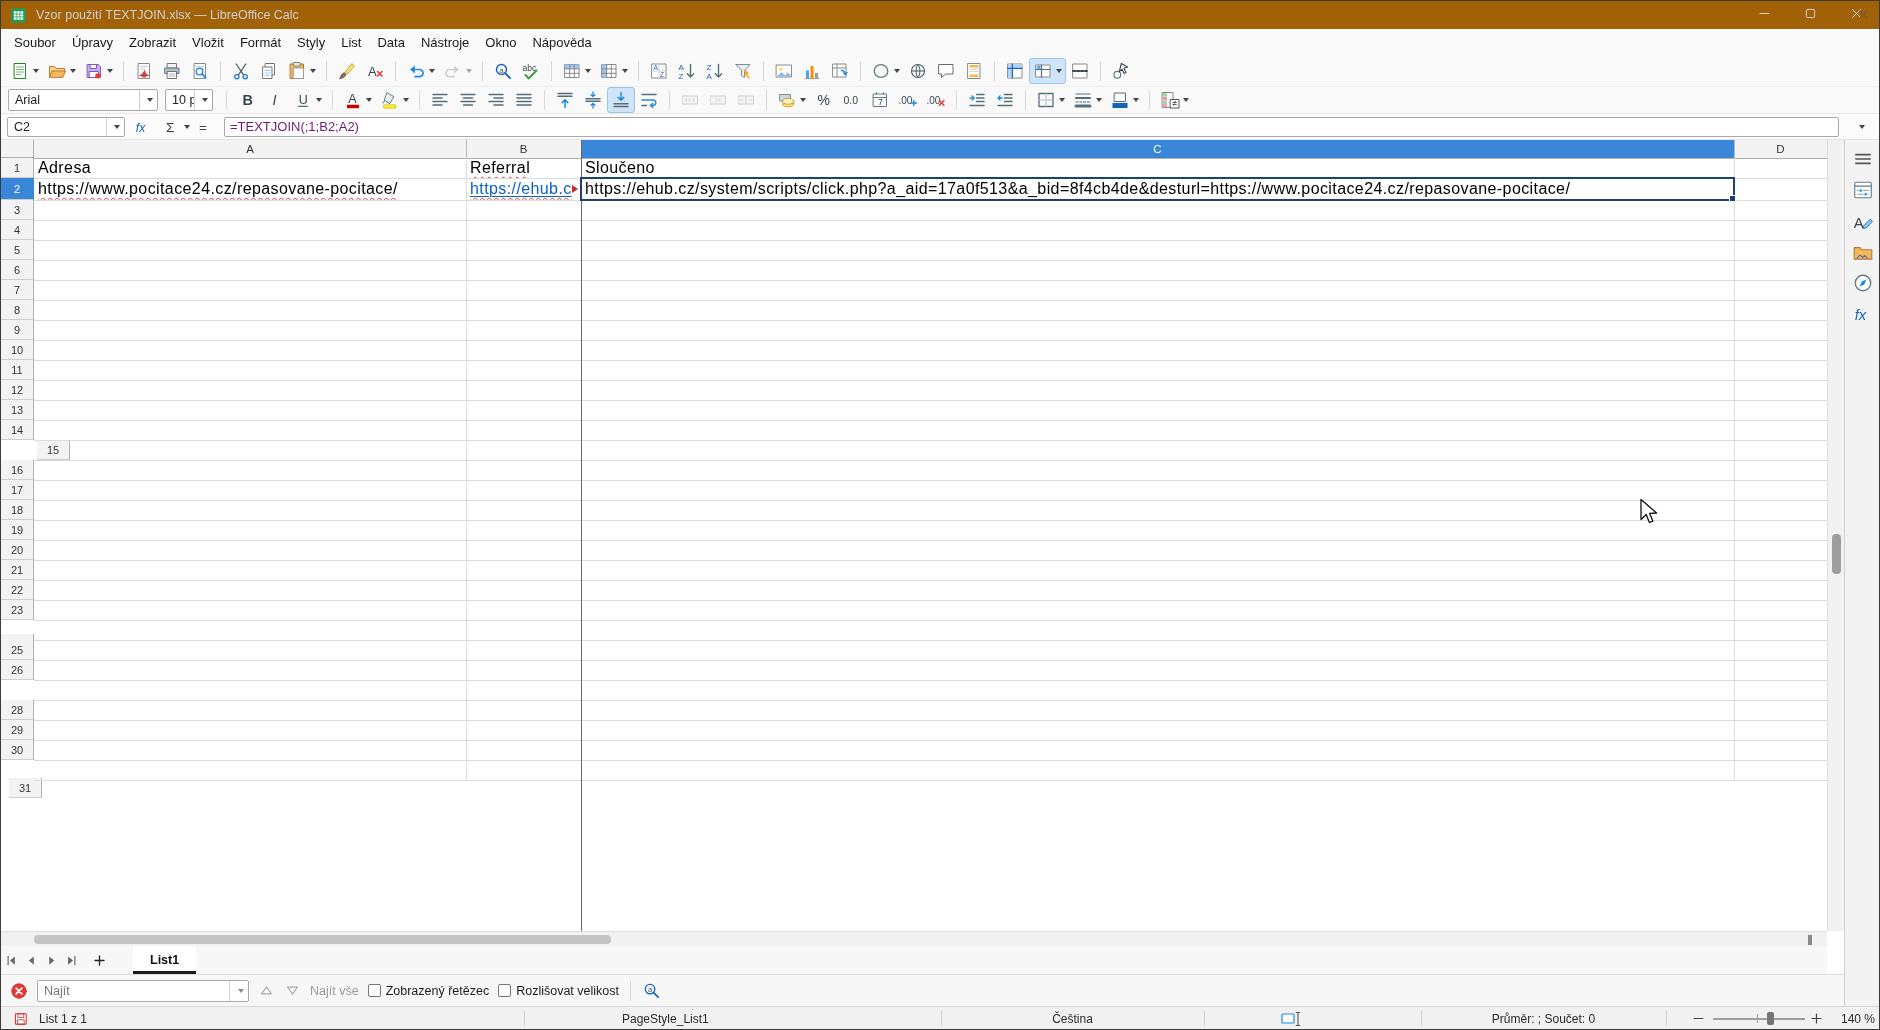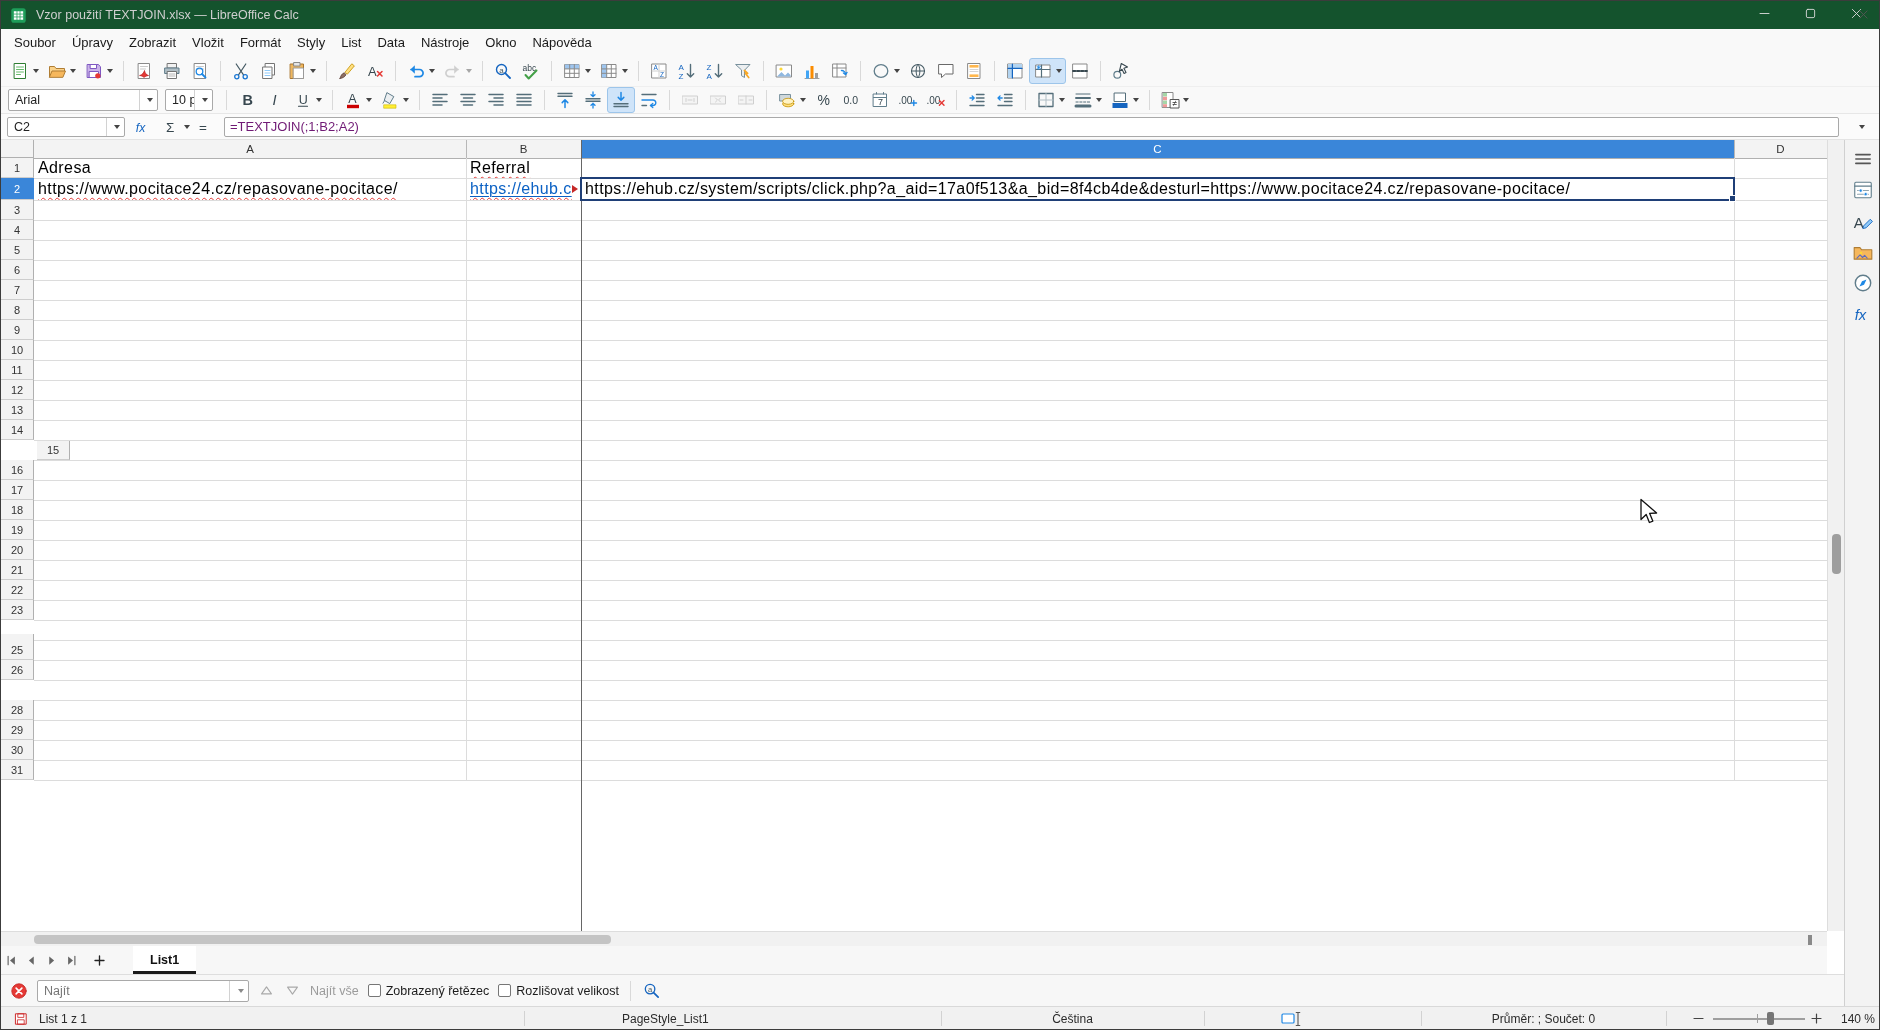--- a/index.html
+++ b/index.html
@@ -1,21 +1,21 @@
 <!DOCTYPE html>
 <html><head>
 <meta charset="utf-8">
 <style>
 *{margin:0;padding:0;box-sizing:border-box}
 html,body{background:#2b2b2b}
 body{font-family:"Liberation Sans","DejaVu Sans",sans-serif}
 #window{position:relative;width:1880px;height:1030px;background:#fff;border:1px solid #3c3c3c;overflow:hidden;
   --accent:#3a86d9;--link:#0b61c4;--cellborder:#1f3f77;--freeze:#666}
 
-.titlebar{position:absolute;left:0;top:0;right:0;height:28px;background:#14532d;display:flex;align-items:center}
+.titlebar{position:absolute;left:0;top:0;right:0;height:28px;background:#a16207;display:flex;align-items:center}
 .titlebar .appicon{margin-left:9px;display:flex}
 .titlebar .title{margin-left:9px;font-size:12.5px;color:#cfcfcf;white-space:nowrap}
 .wctrls{margin-left:auto;display:flex;height:100%}
 .wbtn{width:46px;height:100%;display:flex;align-items:center;justify-content:center}
 
 .menubar{position:absolute;top:28px;left:0;right:0;height:26px;background:#f9f9f9;display:flex;align-items:center;padding-left:5px;font-size:13px;color:#1a1a1a}
 .menu-item{padding:3px 8px;border-radius:3px;white-space:nowrap}
 .menuclose{position:absolute;right:8px;top:5px;width:16px;height:16px;display:flex;align-items:center;justify-content:center}
 
 .tb{position:absolute;left:0;right:0;background:#f9f9f9;display:flex;align-items:center}
@@ -774,21 +774,21 @@
       <div class="rh" style="top: 420px; height: 20px;">21</div>
       <div class="rh" style="top: 440px; height: 20px;">22</div>
       <div class="rh" style="top: 460px; height: 20px;">23</div>
       <div class="rh" style="top: 494px; height: 20px;">24</div>
       <div class="rh" style="top: 500px; height: 20px;">25</div>
       <div class="rh" style="top: 520px; height: 20px;">26</div>
       <div class="rh" style="top: 560px; height: 20px;">27</div>
       <div class="rh" style="top: 560px; height: 20px;">28</div>
       <div class="rh" style="top: 580px; height: 20px;">29</div>
       <div class="rh" style="top: 600px; height: 20px;">30</div>
-      <div class="rh" style="top: 620px; height: 20px;">31</div>
+      <div class="rh" style="top: 638px; height: 20px; margin-left: 8px;">31</div>
       <div class="hline" style="top: 38px;"></div>
       <div class="hline" style="top: 60px;"></div>
       <div class="hline" style="top: 80px;"></div>
       <div class="hline" style="top: 100px;"></div>
       <div class="hline" style="top: 120px;"></div>
       <div class="hline" style="top: 140px;"></div>
       <div class="hline" style="top: 160px;"></div>
       <div class="hline" style="top: 180px;"></div>
       <div class="hline" style="top: 200px;"></div>
       <div class="hline" style="top: 220px;"></div>
@@ -813,20 +813,21 @@
       <div class="hline" style="top: 600px;"></div>
       <div class="hline" style="top: 620px;"></div>
       <div class="hline" style="top: 640px;"></div>
       <div class="vline" style="left: 465px; height: 622px;"></div>
       <div class="vline" style="left: 1733px; height: 622px;"></div>
       <div class="freezeline"></div>
       <div class="cell" style="left: 33px; width: 432px; top: 18px; height: 20px;">Adresa</div>
       <div class="cell" style="left: 465px; width: 115px; top: 18px; height: 20px;">
         <span class="sq">Referral</span>
       </div>
+      <div class="cell" style="left: 580px; width: 1153px; top: 18px; height: 20px;">Sloučeno</div>
       <div class="cell" style="left: 33px; width: 432px; top: 38px; height: 22px;">
         <span class="sq">https://www.pocitace24.cz/repasovane-pocitace/</span>
       </div>
       <div class="cell" style="left: 465px; width: 115px; top: 38px; height: 22px;">
         <span class="sq"><span class="lnk">https://ehub.c</span></span>
       </div>
       <div class="ovfl" style="left: 571px; top: 44.5px;"></div>
       <div class="cell" style="left: 580px; width: 1095px; top: 38px; height: 22px;">https://ehub.cz/system/scripts/click.php?a_aid=17a0f513&amp;a_bid=8f4cb4de&amp;desturl=https://www.pocitace24.cz/repasovane-pocitace/</div>
       <div class="activecell" style="left: 579px; top: 37px; width: 1155px; height: 24px;"></div>
       <div class="handle" style="left: 1728px; top: 55px;"></div>

